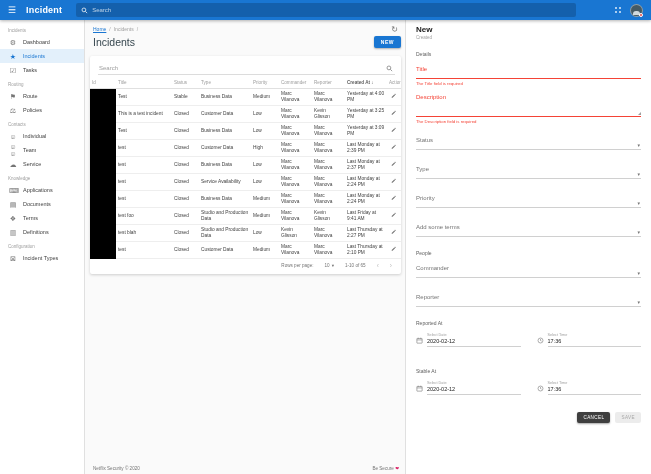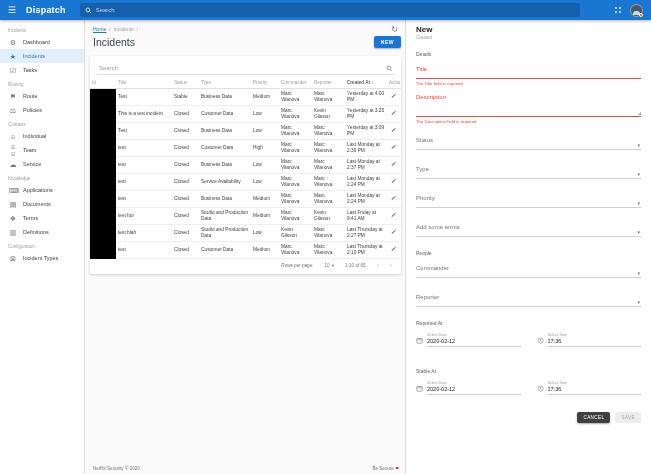--- a/index.html
+++ b/index.html
@@ -106,21 +106,21 @@
   .btn-cancel { background:#3f3f3f; color:#fff; border:none; font-size:4.6px; letter-spacing:.4px;
     padding:3px 6px; border-radius:2px; box-shadow:0 1px 2px rgba(0,0,0,.35); cursor:pointer; }
   .btn-save { background:#ececec; color:#a8a8a8; border:none; font-size:4.6px; letter-spacing:.4px;
     padding:3px 6px; border-radius:2px; }
 </style>
 </head>
 <body>
 
 <div class="appbar">
   <span class="hamburger">☰</span>
-  <span class="app-title">Dispatch</span>
+  <span class="app-title">Incident</span>
   <div class="appbar-search">
     <svg viewBox="0 0 24 24" fill="none" stroke-width="3">
       <circle cx="10" cy="10" r="6.5"></circle>
         <line x1="15" y1="15" x2="21" y2="21"></line>
       </svg>
     <input placeholder="Search" style="">
   </div>
   <div class="appbar-right">
     <span class="grid-icon">
         <i></i>

